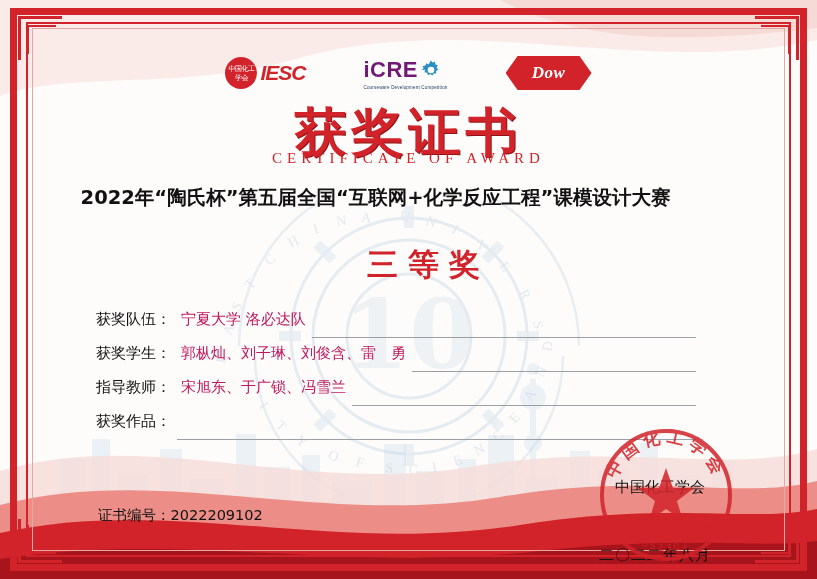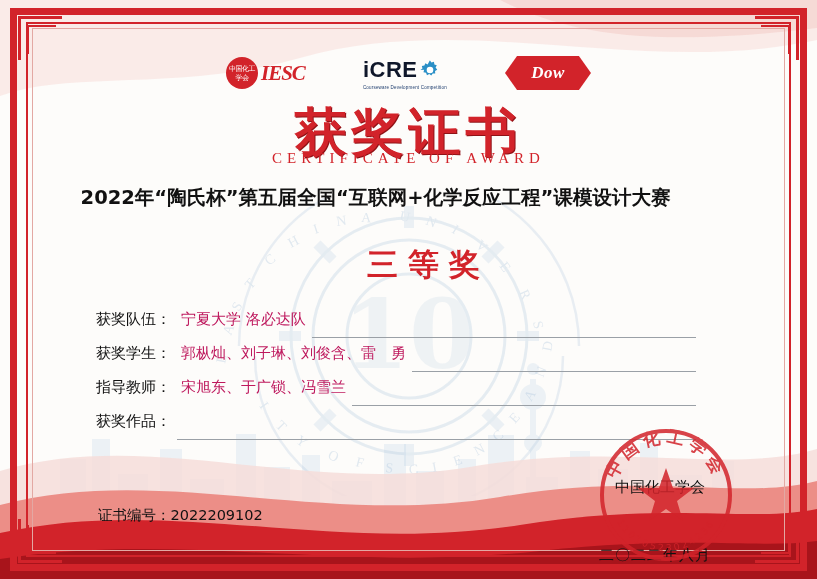--- a/index.html
+++ b/index.html
@@ -120,33 +120,33 @@
     color: #fff;
     font-size: 7px;
     line-height: 9px;
     display: flex;
     align-items: center;
     justify-content: center;
     text-align: center;
     letter-spacing: -0.5px;
   }
   .iesc-text {
-    font-family: Liberation Serif, serif;
+    font-family: Liberation Sans, sans-serif;
     font-size: 21px;
     font-weight: bold;
     font-style: italic;
     color: #d2232a;
     letter-spacing: -1px;
   }
   .logo-icre { text-align: center; position: relative; }
   .icre-row { display: flex; align-items: center; }
   .icre-text {
     font-size: 22px;
     font-weight: bold;
-    color: #0f172a;
+    color: #701a75;
     letter-spacing: 0.5px;
     font-family: "Liberation Sans", sans-serif;
   }
   .icre-gear {
     width: 22px; height: 22px;
     margin-left: 2px;
   }
   .icre-sub {
     font-size: 4.5px;
     color: #1b3a6b;

